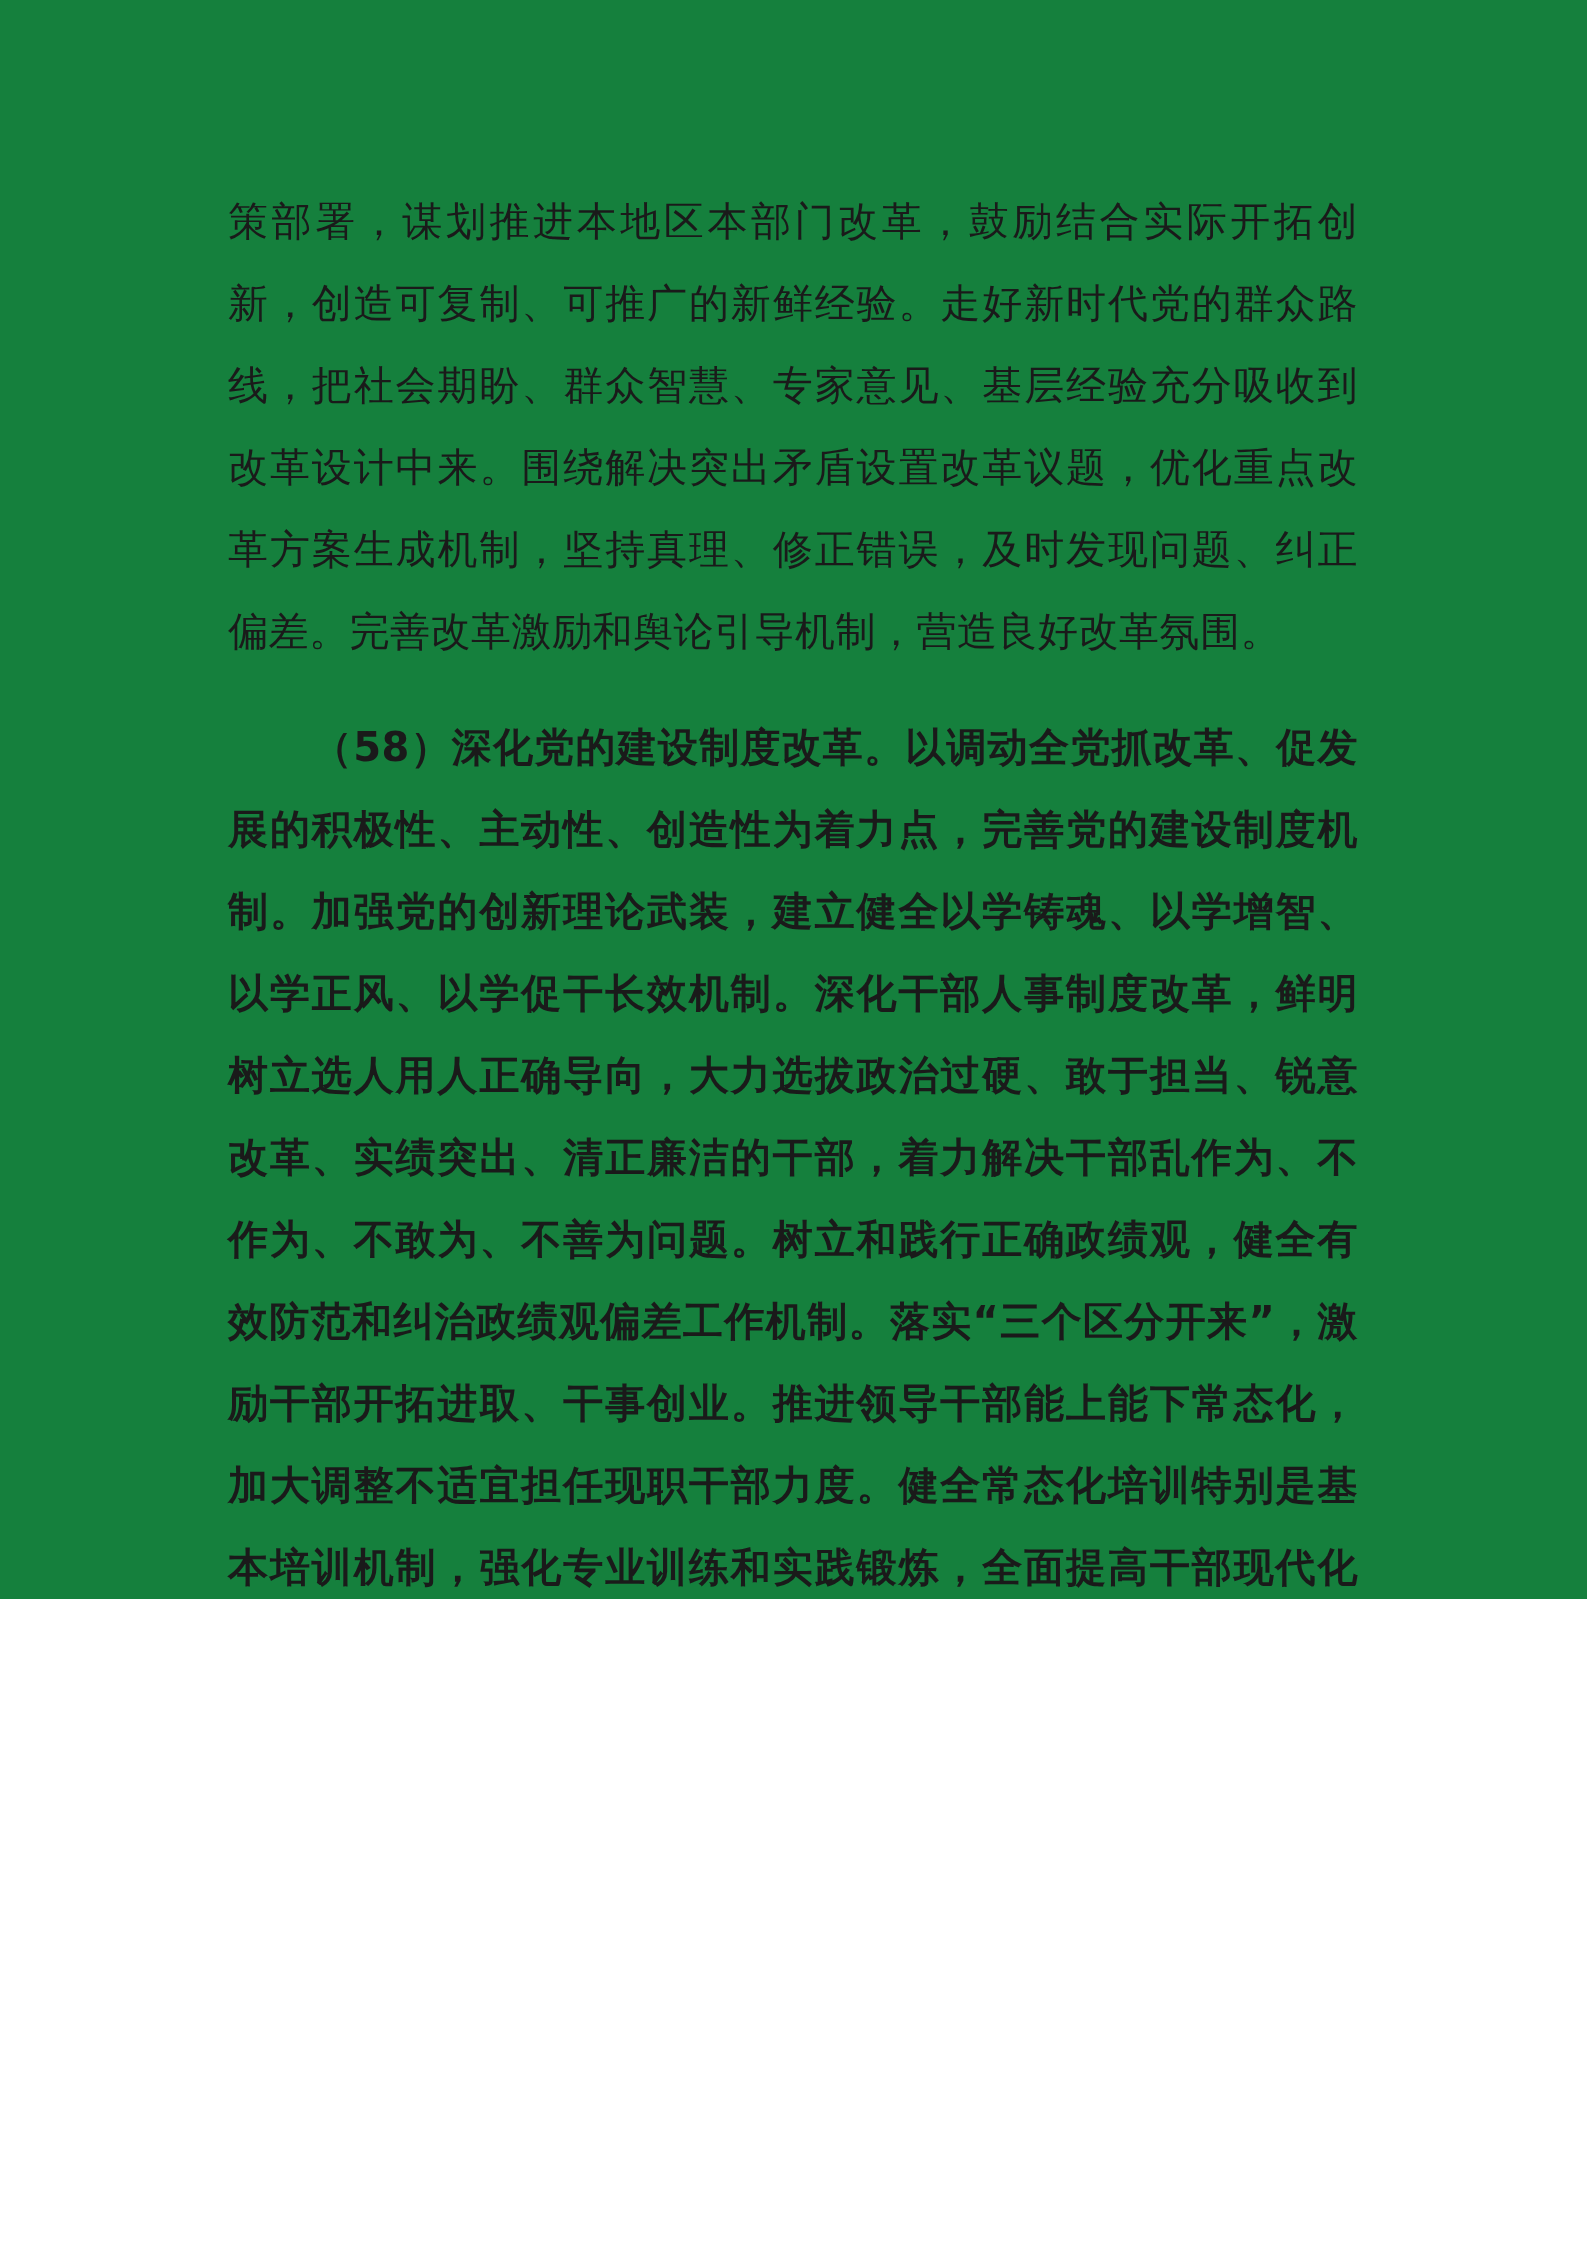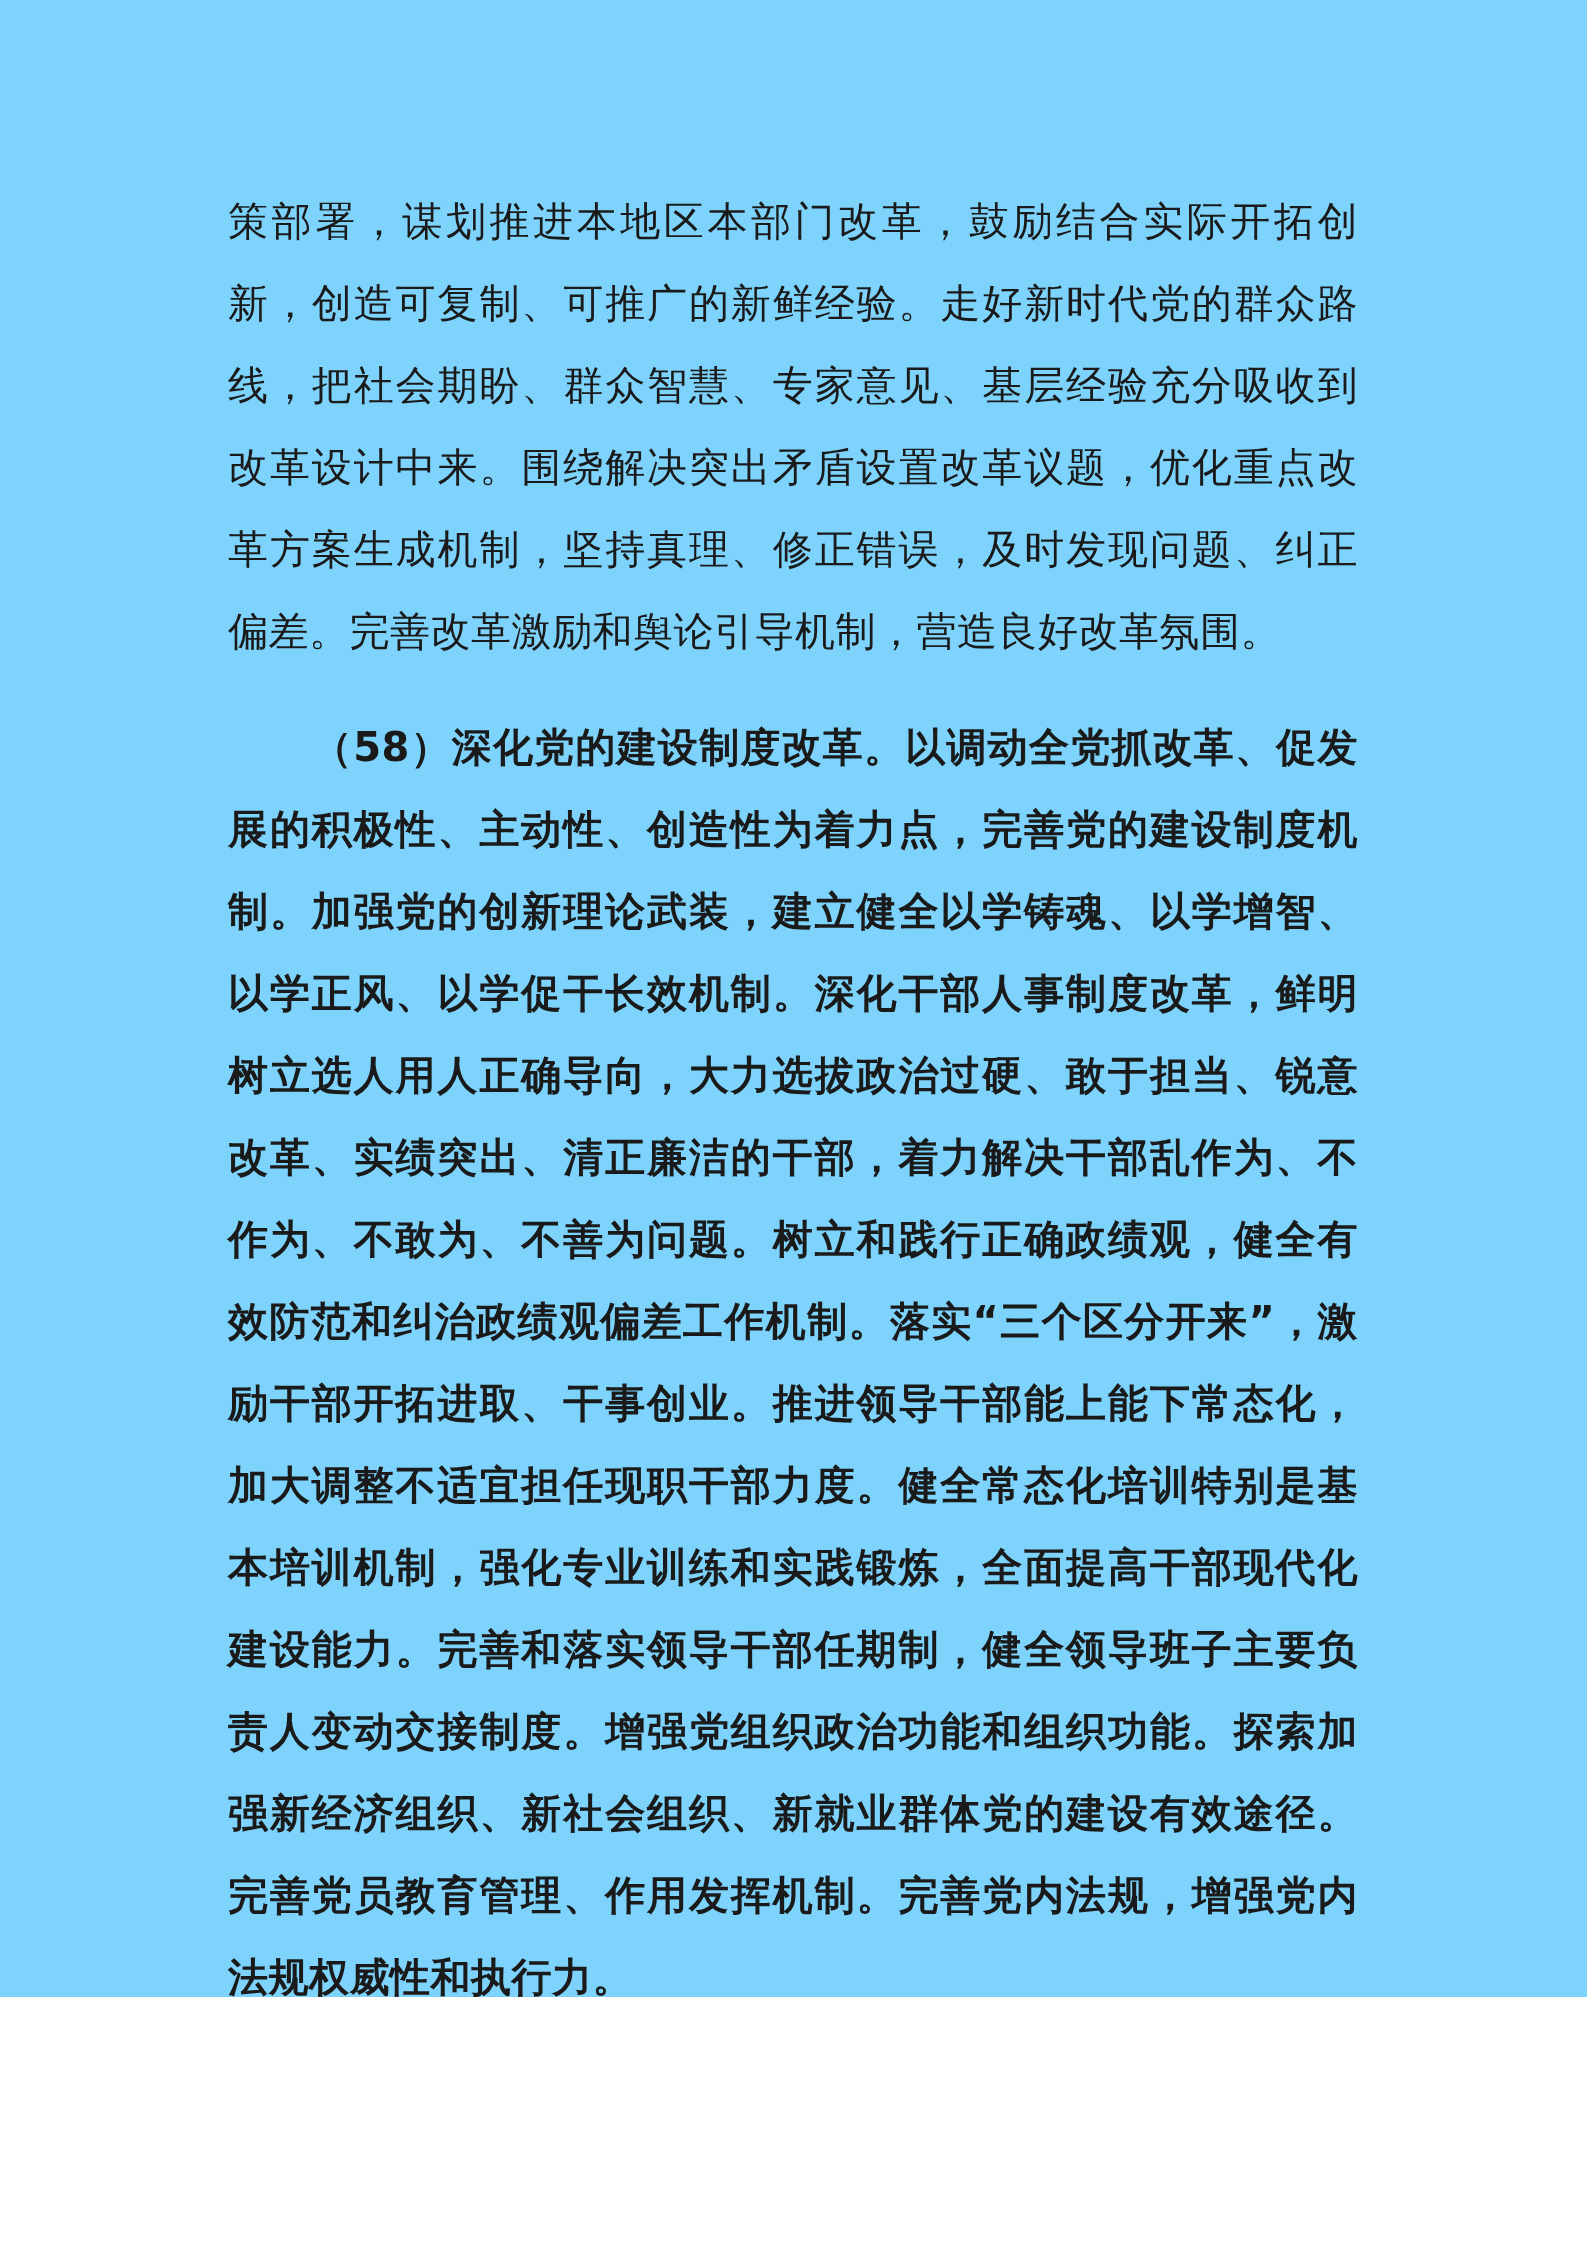--- a/index.html
+++ b/index.html
@@ -3,22 +3,22 @@
 <meta charset="utf-8">
 <style>
   html, body {
     margin: 0;
     padding: 0;
     background: #ffffff;
   }
   .page {
     position: relative;
     width: 1587px;
-    height: 1997px;
-    background: #7dd3fc;
+    height: 1599px;
+    background: #15803d;
     margin: 0 auto;
     overflow: hidden;
     box-sizing: border-box;
   }
   .content {
     position: absolute;
     left: 228px;
     top: 180px;
     width: 1130px;
   }

